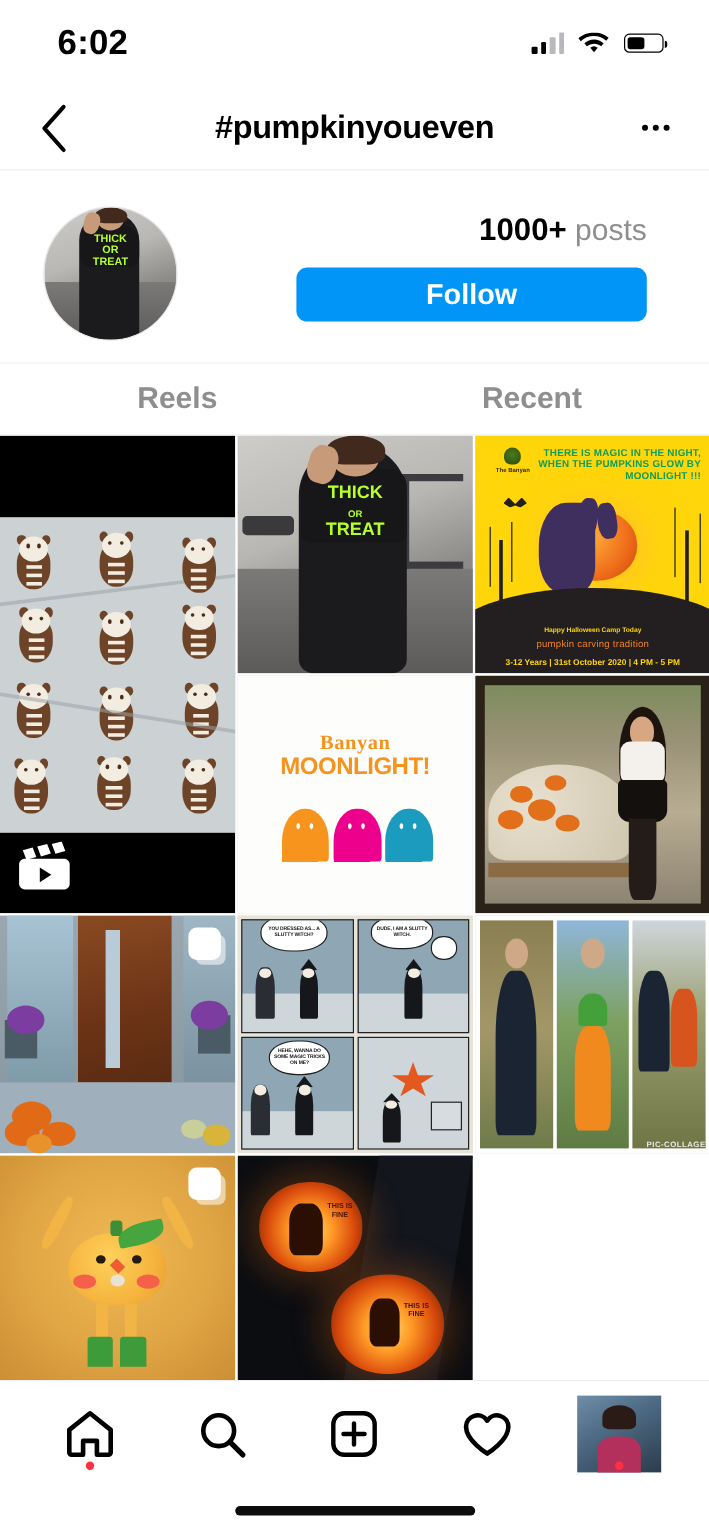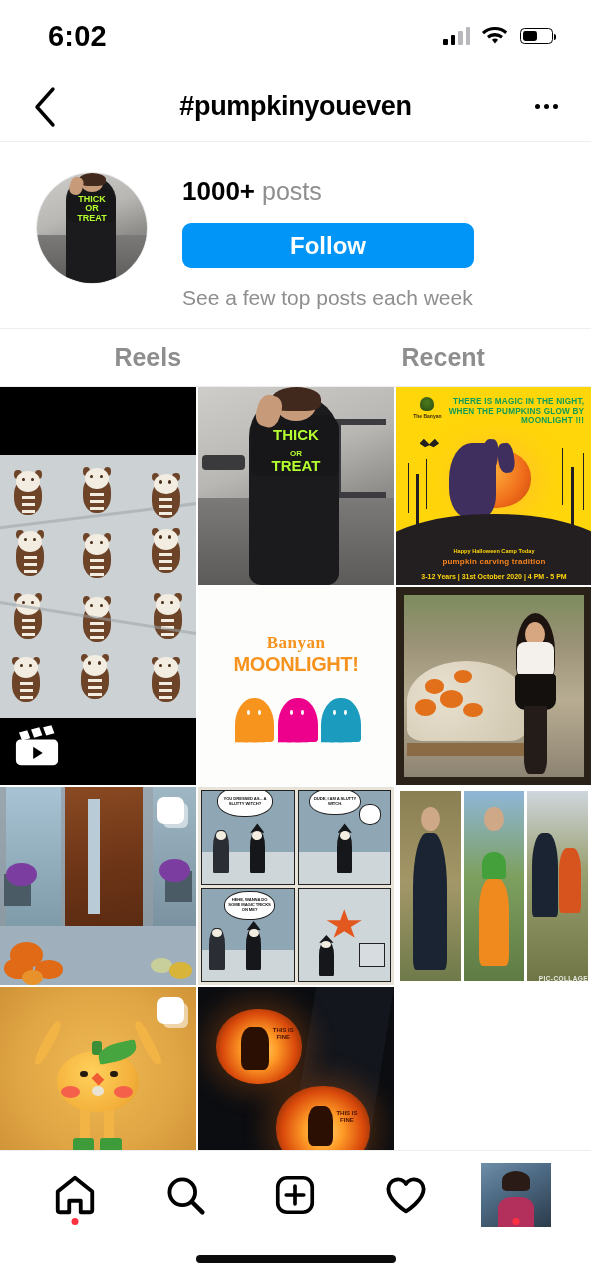--- a/index.html
+++ b/index.html
@@ -43,21 +43,21 @@
   .nav-more { margin-left:auto; width:46px; height:46px; display:flex; align-items:center; justify-content:center; gap:4px; z-index:2;}
   .nav-more span { width:5px; height:5px; border-radius:50%; background:#000; display:block; }
 
   
   .hashhead { display:flex; padding:20px 24px 18px 24px; align-items:flex-start; }
   .avatar-wrap { width:112px; height:112px; flex:0 0 112px; margin:10px 0 0 12px; }
   .avatar {
     width:112px; height:112px; border-radius:50%; overflow:hidden;
     border:1px solid #e6e6e6; position:relative;
   }
-  .hh-right { flex:1; display:flex; flex-direction:column; align-items:flex-start; padding:0 28px 0 34px; }
+  .hh-right { flex:1; display:flex; flex-direction:column; align-items:flex-end; padding:0 28px 0 34px; }
   .postcount { font-size:25px; margin-top:14px; color:#8e8e8e; }
   .postcount b { color:#000; font-weight:700; font-size:26px; }
   .follow-btn {
     margin-top:16px; width:100%; max-width:292px; height:45px; border:none; border-radius:9px;
     background:#0095f6; color:#fff; font-size:24px; font-weight:600;
     font-family:inherit; display:flex; align-items:center; justify-content:center; cursor:pointer;
   }
   .subnote { margin-top:18px; font-size:21px; color:#8e8e8e; text-align:center; }
 
   
@@ -130,21 +130,21 @@
   .poster .f1,.poster .f2,.poster .f3 { position:absolute; background:#3f2f5e; border-radius:40%; }
   .poster .f1 { left:36%; top:28%; width:9%; height:18%; transform:rotate(16deg); }
   .poster .f2 { left:44%; top:26%; width:8%; height:16%; transform:rotate(6deg); }
   .poster .f3 { left:52%; top:28%; width:8%; height:15%; transform:rotate(-8deg); }
   .poster .tree1,.poster .tree2 { position:absolute; bottom:30%; width:3px; background:#231f20; }
   .poster .tree1 { left:10%; height:26%; box-shadow:9px -16px 0 -1px #231f20, -9px -12px 0 -1px #231f20; }
   .poster .tree2 { right:9%; height:30%; box-shadow:-10px -20px 0 -1px #231f20, 11px -15px 0 -1px #231f20; }
   .poster .bat { position:absolute; width:10%; height:6%; background:#231f20; left:12%; top:26%; clip-path:polygon(0 40%,22% 0,50% 45%,78% 0,100% 40%,72% 70%,50% 55%,28% 70%); }
   .poster .bat.s2 { left:28%; top:52%; width:7%; height:4%; }
   .poster .l1 { position:absolute; left:0; right:0; bottom:16%; text-align:center; color:#ffd60a; font-size:5.6px; font-weight:700; }
-  .poster .l2 { position:absolute; left:0; right:0; bottom:10%; text-align:center; color:#f4821f; font-size:8px; font-weight:700; letter-spacing:.2px; }
+  .poster .l2 { position:absolute; left:0; right:0; bottom:10%; text-align:center; color:#f4821f; font-size:8px; font-weight:400; letter-spacing:.2px; }
   .poster .l3 { position:absolute; left:0; right:0; bottom:2.5%; text-align:center; color:#ffd60a; font-size:7px; font-weight:700; }
   .poster .logo { position:absolute; left:5%; top:5%; width:22%; text-align:center; color:#3b2c10; font-size:5px; font-weight:600; }
   .poster .logo .tree { display:block; margin:0 auto 2px; width:14px; height:14px; background:radial-gradient(circle at 50% 40%,#4a7a1e,#2c4c10); border-radius:50% 50% 40% 40%; }
 
   
   .hw { background:#fdfdfb; }
   .hw .t1 { position:absolute; left:0; right:0; top:23%; text-align:center; color:#f6921e; font-size:17px; font-weight:700; font-family:"Liberation Serif", serif; letter-spacing:.5px; }
   .hw .t2 { position:absolute; left:0; right:0; top:33%; text-align:center; color:#f6921e; font-size:20px; font-weight:800; letter-spacing:-0.4px; }
   .ghost { position:absolute; bottom:22%; width:20%; height:22%; border-radius:48% 48% 8% 8%/62% 62% 8% 8%; }
   .ghost::after { content:""; position:absolute; left:0; right:0; bottom:-1px; height:26%; background:inherit;
@@ -310,21 +310,20 @@
             <div class="arm"></div>
         </div>
       </div>
     </div>
     <div class="hh-right">
       <div class="postcount">
         <b>1000+</b>
         <span>posts</span>
       </div>
       <button class="follow-btn">Follow</button>
-      <div class="subnote">See a few top posts each week</div>
     </div>
   </div>
 
   <div class="tabs">
     <div class="tab">Reels</div>
     <div class="tab">Recent</div>
   </div>
 
   <div class="grid">
 

